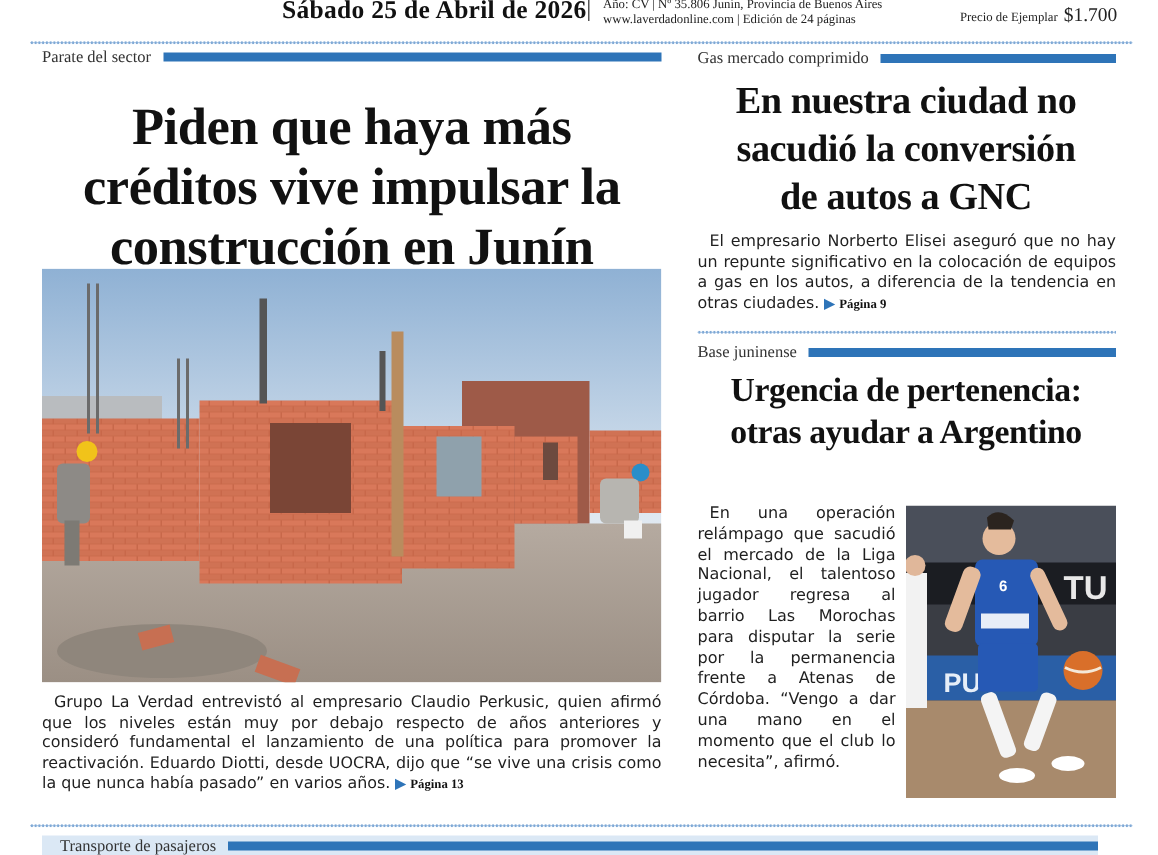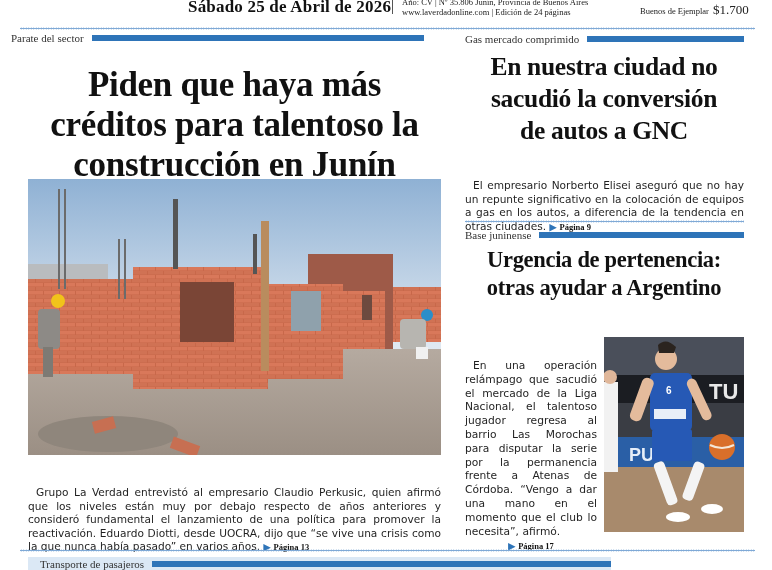--- a/index.html
+++ b/index.html
@@ -13,51 +13,51 @@
   .price { position: absolute; left: 640px; top: 2px; font-family: "Liberation Serif", serif; font-size: 8.5px; color: #222; }
   .price .amt { font-size: 13px; margin-left: 4px; }
   .dotline { position: absolute; height: 3px; background-image: radial-gradient(circle, #7fa9d6 0.9px, transparent 1.1px); background-size: 2.5px 3px; }
 
   .kicker { position: absolute; display: flex; align-items: center; height: 14px; }
   .kicker .k-label { font-family: "Liberation Serif", serif; font-size: 11px; color: #333; white-space: nowrap; padding-right: 8px; }
   .kicker .k-bar { flex: 1; height: 6px; background: #2e74b8; }
 
   .headline { position: absolute; font-family: "Liberation Serif", serif; font-weight: bold; text-align: center; color: #111; letter-spacing: -0.3px; }
 
-  .body-text { position: absolute; font-family: "DejaVu Sans", sans-serif; font-size: 10.6px; line-height: 13.6px; color: #1f1f1f; text-align: justify; margin-top: 24px; }
+  .body-text { position: absolute; font-family: "DejaVu Sans", sans-serif; font-size: 10.6px; line-height: 13.6px; color: #1f1f1f; text-align: justify; }
   .body-text .indent { display: inline-block; width: 8px; }
   .pref { font-family: "Liberation Serif", serif; font-weight: bold; font-size: 8.5px; color: #111; white-space: nowrap; }
   .pref .tri { color: #2e74b8; font-size: 9px; margin-right: 3px; }
 
   .photo { position: absolute; overflow: hidden; }
 </style>
 </head>
 <body>
 
 <div class="masthead">
   <div class="date">Sábado 25 de Abril de 2026</div>
   <div class="mh-sep"></div>
   <div class="mh-info">
     <div>Año: CV | Nº 35.806 Junín, Provincia de Buenos Aires</div>
     <div>www.laverdadonline.com | Edición de 24 páginas</div>
   </div>
   <div class="price">
-    <span>Buenos de Ejemplar</span><span class="amt">$1.700</span>
+    <span>Precio de Ejemplar</span><span class="amt">$1.700</span>
   </div>
 </div>
 <div class="dotline" style="left:20px; top:27px; width:735px;"></div>
 
-<div class="kicker" style="left:11px; top:31px; width:413px;">
+<div class="kicker" style="left:28px; top:31px; width:413px;">
   <span class="k-label">Parate del sector</span>
   <span class="k-bar"></span>
 </div>
 
 <div class="headline" style="left:22px; top:65px; width:425px; font-size:35px; line-height:40px;">
   <div>Piden que haya más</div>
-  <div>créditos para talentoso la</div>
+  <div>créditos vive impulsar la</div>
   <div>construcción en Junín</div>
 </div>
 
 <div class="photo" style="left:28px; top:179px; width:413px; height:276px;">
   <svg width="413" height="276" viewBox="0 0 413 276">
     <defs>
       <linearGradient id="sky" x1="0" y1="0" x2="0" y2="1">
         <stop offset="0" stop-color="#8fb1d4"></stop>
         <stop offset="0.6" stop-color="#dfe8f1"></stop>
         <stop offset="1" stop-color="#eef1f2"></stop>
@@ -140,23 +140,20 @@
   <span class="k-bar"></span>
 </div>
 
 <div class="headline" style="left:458px; top:246px; width:292px; font-size:22.5px; line-height:27.5px;">
   <div>Urgencia de pertenencia:</div>
   <div>otras ayudar a Argentino</div>
 </div>
 
 <div class="body-text" style="left:465px; top:335px; width:132px; font-size:10.7px; line-height:13.8px;">
   <span class="indent"></span><span>En una operación relámpago que sacudió el mercado de la Liga Nacional, el talentoso jugador regresa al barrio Las Morochas para disputar la serie por la permanencia frente a Atenas de Córdoba. “Vengo a dar una mano en el momento que el club lo necesita”, afirmó.</span>
-  <div style="text-align:center; margin-top:1px;">
-    <span class="pref"><span class="tri">▶</span><span>Página 17</span></span>
-  </div>
 </div>
 
 <div class="photo" style="left:604px; top:337px; width:140px; height:195px;">
   <svg width="140" height="195" viewBox="0 0 140 195">
     <rect width="140" height="195" fill="#3a3d44"></rect>
     <rect x="0" y="0" width="140" height="40" fill="#4a4f5a"></rect>
     <rect x="10" y="38" width="130" height="28" fill="#1b1d22"></rect>
     <text x="105" y="62" font-family="Liberation Sans, sans-serif" font-size="22" font-weight="bold" fill="#e8e8e8">TU</text>
     <rect x="0" y="100" width="140" height="30" fill="#2a5fa6"></rect>
     <text x="25" y="124" font-family="Liberation Sans, sans-serif" font-size="18" font-weight="bold" fill="#e6eef8">PU</text>
@@ -176,16 +173,16 @@
     <circle cx="118" cy="110" r="13" fill="#d96f2a"></circle>
     <path d="M106 108 Q118 114 130 108" stroke="#f4e8d8" stroke-width="2" fill="none"></path>
     <rect x="56" y="124" width="11" height="45" rx="4" fill="#f4f4f4" transform="rotate(-20 61 146)"></rect>
     <rect x="84" y="124" width="11" height="40" rx="4" fill="#f4f4f4" transform="rotate(20 89 144)"></rect>
     <ellipse cx="74" cy="180" rx="12" ry="5" fill="#ffffff"></ellipse>
     <ellipse cx="108" cy="172" rx="11" ry="5" fill="#ffffff"></ellipse>
   </svg>
 </div>
 
 <div class="dotline" style="left:20px; top:549px; width:735px;"></div>
-<div class="kicker" style="left:28px; top:557px; width:583px; background:#dbe8f5; padding-left:12px; height:14px;">
+<div class="kicker" style="left:28px; top:557px; width:704px; background:#dbe8f5; padding-left:12px; height:14px;">
   <span class="k-label">Transporte de pasajeros</span>
   <span class="k-bar"></span>
 </div>
 
 </body></html>

